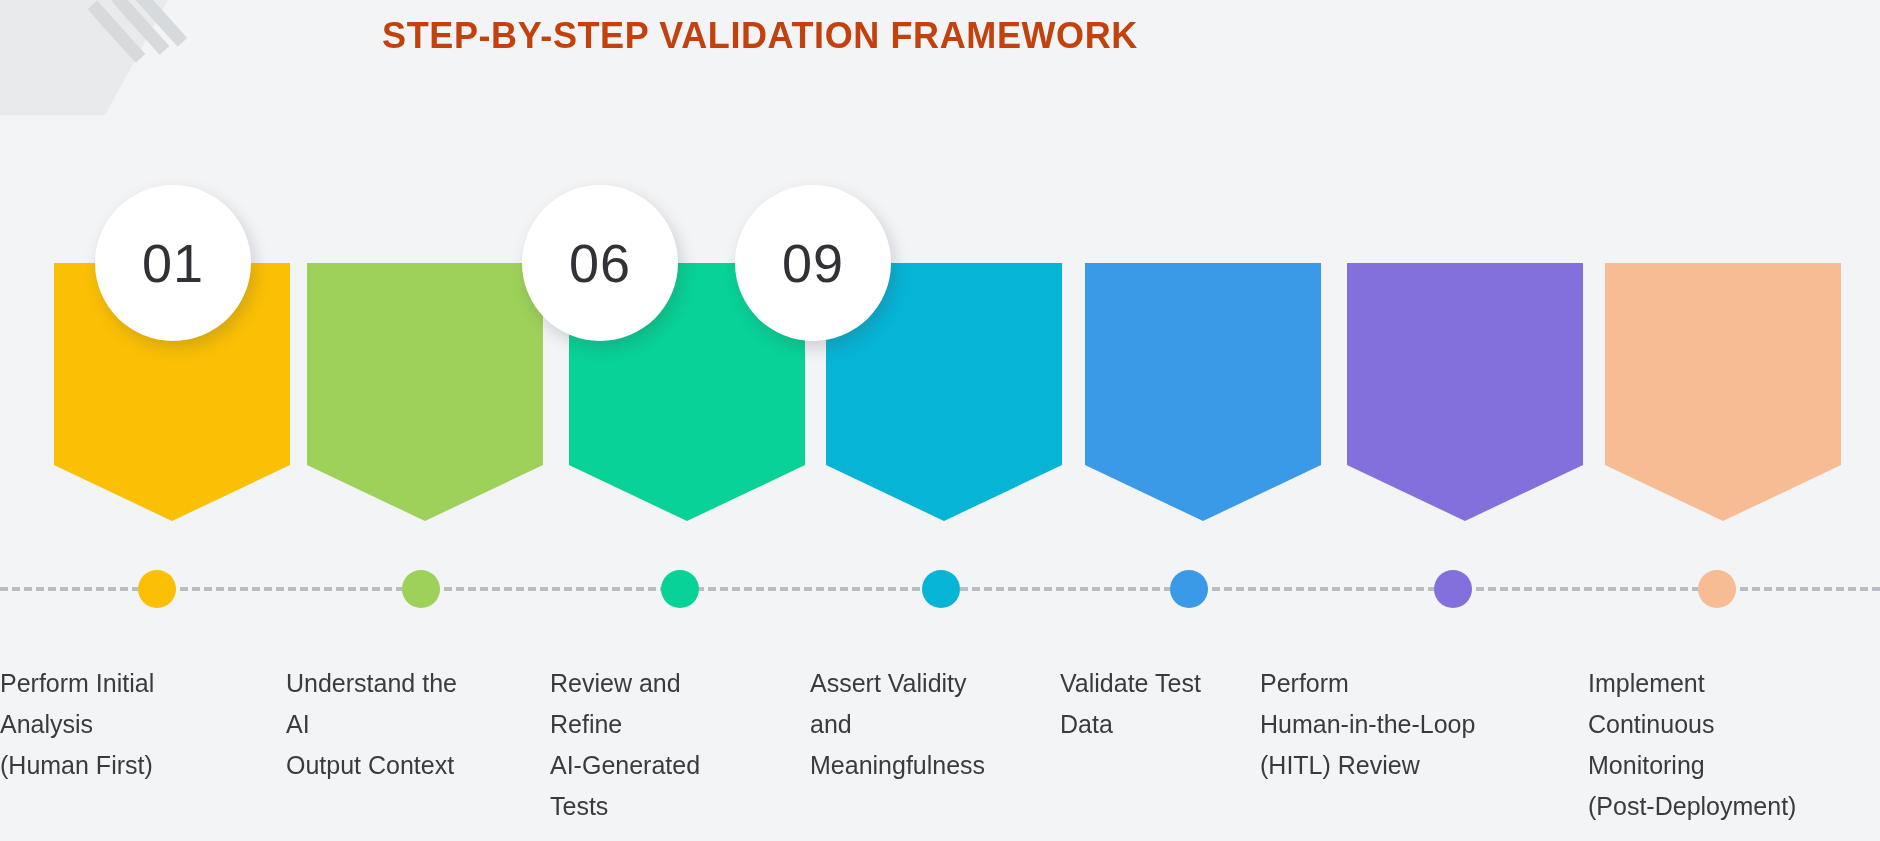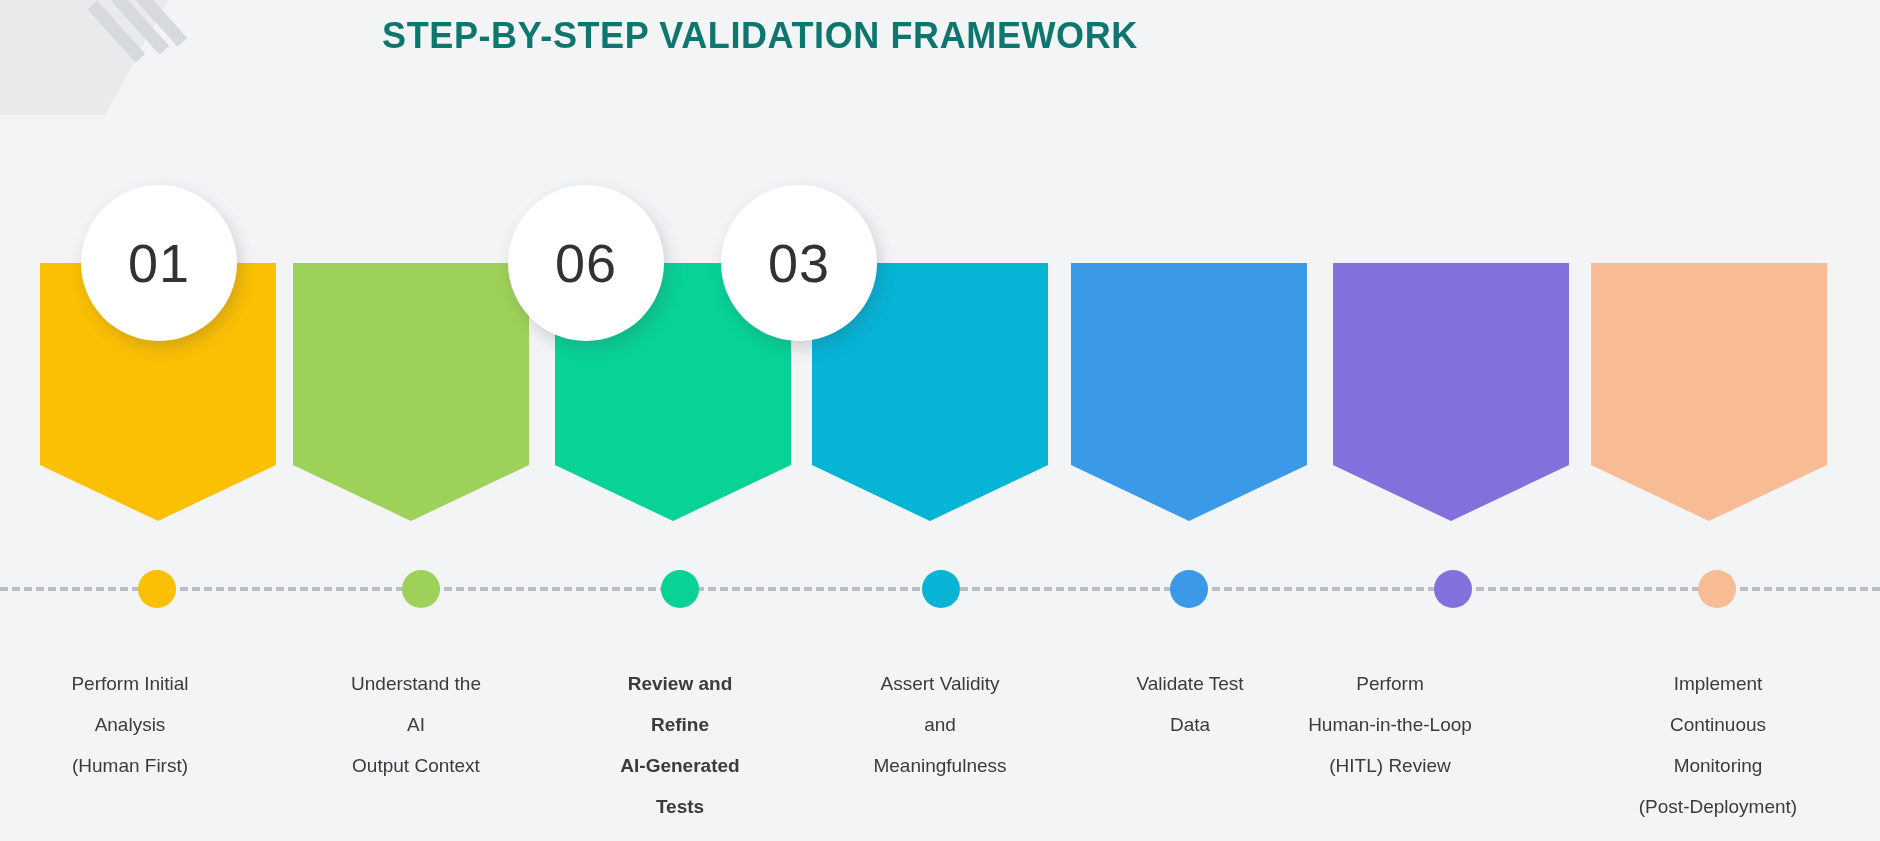--- a/index.html
+++ b/index.html
@@ -35,27 +35,27 @@
   
   .title {
     position: absolute;
     left: 0;
     top: 15px;
     width: 1520px;
     text-align: center;
     font-size: 36px;
     font-weight: bold;
     letter-spacing: 0.6px;
-    color: #0f766e;
+    color: #c2410c;
   }
 
   
   .band {
     position: absolute;
-    left: 2px;
+    left: 16px;
     top: 0;
     width: 1600px;
     height: 560px;
   }
   .ribbon {
     position: absolute;
     top: 263px;
     width: 236px;
     height: 258px;
   }
@@ -96,22 +96,21 @@
     width: 38px;
     height: 38px;
     border-radius: 50%;
   }
 
   
   .caption {
     position: absolute;
     top: 663px;
     width: 260px;
-    text-align: center;
-    font-size: 19px;
+    font-size: 25px;
     line-height: 41px;
     color: #3b3b3d;
     white-space: pre-line;
   }
 </style>
 </head>
 <body>
 
 <div id="stage">
 
@@ -149,21 +148,21 @@
       </div>
       <div class="badge" style="left: 506px; top: 185px;">
         <span class="badge-num">06</span>
       </div>
       <div class="ribbon" style="left: 810px;">
         <svg width="236" height="258" viewBox="0 0 236 258">
           <polygon points="0,0 236,0 236,202 118,258 0,202" fill="#06b4d6"></polygon>
         </svg>
       </div>
       <div class="badge" style="left: 719px; top: 185px;">
-        <span class="badge-num">03</span>
+        <span class="badge-num">09</span>
       </div>
       <div class="ribbon" style="left: 1069px;">
         <svg width="236" height="258" viewBox="0 0 236 258">
           <polygon points="0,0 236,0 236,202 118,258 0,202" fill="#3a9ae8"></polygon>
         </svg>
       </div>
       <div class="ribbon" style="left: 1331px;">
         <svg width="236" height="258" viewBox="0 0 236 258">
           <polygon points="0,0 236,0 236,202 118,258 0,202" fill="#8470dc"></polygon>
         </svg>
@@ -187,21 +186,21 @@
       <div class="dot" style="left: 1698px; background: rgb(247, 188, 148);"></div>
     </div>
 
   <div id="captions-layer">
       <div class="caption" style="left: 0px;">Perform Initial
 Analysis
 (Human First)</div>
       <div class="caption" style="left: 286px;">Understand the
 AI
 Output Context</div>
-      <div class="caption" style="left: 550px; font-weight: bold;">Review and
+      <div class="caption" style="left: 550px;">Review and
 Refine
 AI-Generated
 Tests</div>
       <div class="caption" style="left: 810px;">Assert Validity
 and
 Meaningfulness</div>
       <div class="caption" style="left: 1060px;">Validate Test
 Data</div>
       <div class="caption" style="left: 1260px;">Perform
 Human-in-the-Loop

